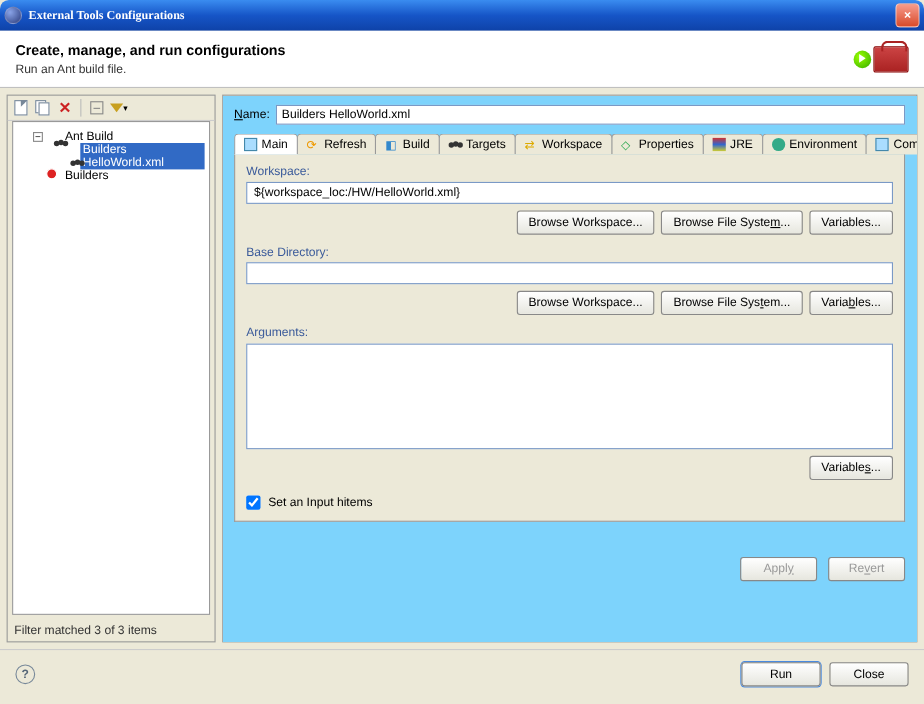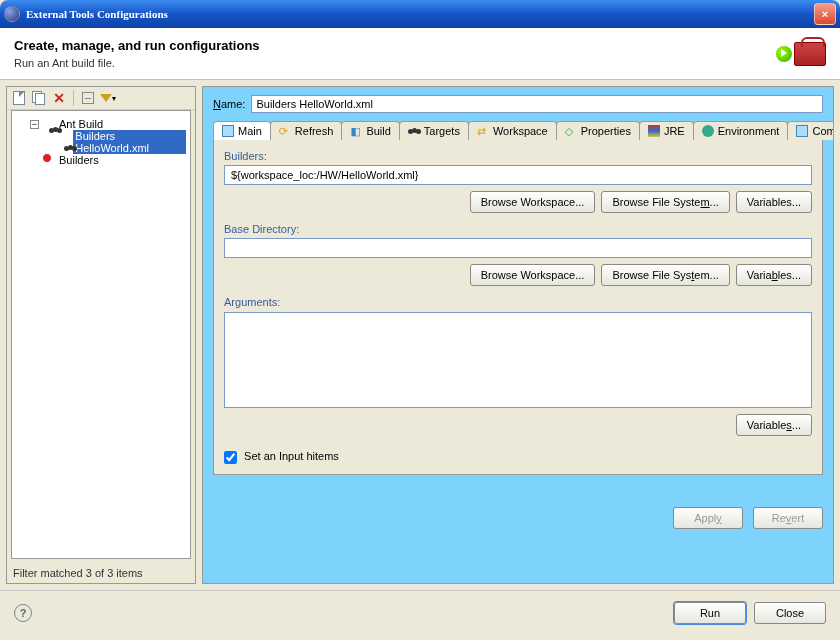--- a/index.html
+++ b/index.html
@@ -187,21 +187,21 @@
           <span>Environment</span>
         </div>
       <div class="tab">
           <span class="ticon" style="background:#adf;border:1px solid #48a;"></span>
           <span>Common</span>
         </div>
     </div>
 
     <div class="tab-content">
       <div class="fieldset">
-        <div class="legend">Builders:</div>
+        <div class="legend">Workspace:</div>
         <input class="txt" value="${workspace_loc:/HW/HelloWorld.xml}" style="">
         <div class="btnrow">
           <button class="btn">Browse Workspace...</button>
           <button class="btn"><span>Browse File Syste<span class="u">m</span>...</span></button>
           <button class="btn">Variables...</button>
         </div>
       </div>
 
       <div class="fieldset">
         <div class="legend">Base Directory:</div>

